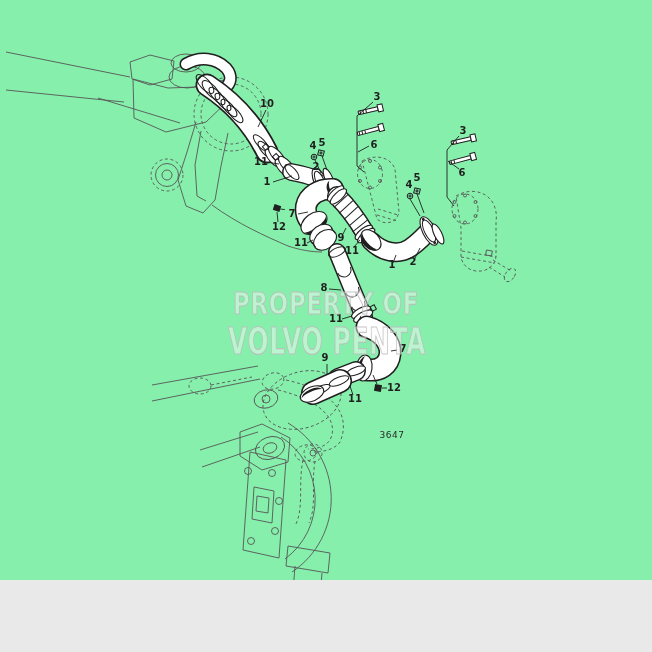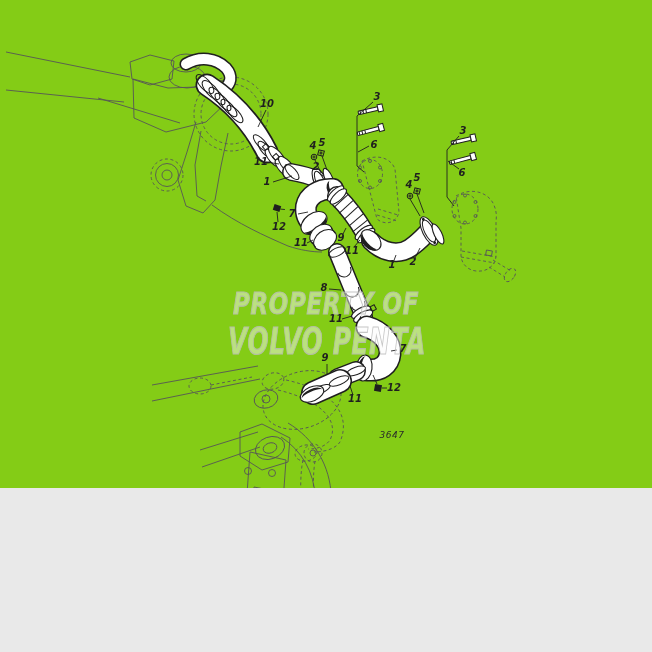--- a/index.html
+++ b/index.html
@@ -1,16 +1,16 @@
 <!DOCTYPE html>
 <html><head>
 <meta charset="utf-8">
 <style>
   html,body{margin:0;padding:0;background:#e9e9e9;}
-  .page{width:652px;height:488px;background:#84cc16;position:relative;overflow:hidden;font-style:italic;}
+  .page{width:652px;height:580px;background:#86efac;position:relative;overflow:hidden;}
   svg{display:block;}
   svg text{font-family:"DejaVu Sans","Liberation Sans",sans-serif;}
   .callout{font-size:10px;font-weight:bold;fill:#1f1f1f;text-anchor:middle;}
   .leader{stroke:#1f1f1f;stroke-width:0.9;fill:none;}
   .tube-u{stroke:#1f1f1f;fill:none;stroke-linecap:round;}
   .tube-o{stroke:#ffffff;fill:none;stroke-linecap:round;}
   .ring{stroke:#1f1f1f;fill:none;stroke-width:1;}
   .ringw{stroke:#1f1f1f;fill:#ffffff;stroke-width:1.1;}
   .dark{fill:#1f1f1f;stroke:none;}
   .ghost{stroke:#565656;stroke-width:0.9;fill:none;}

